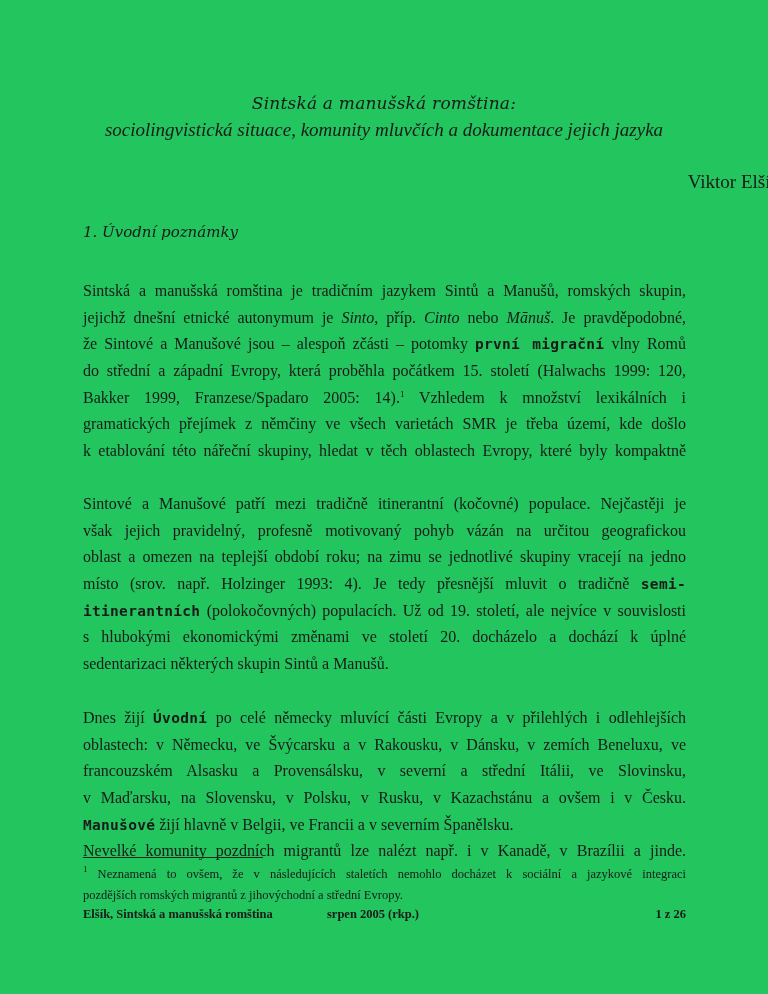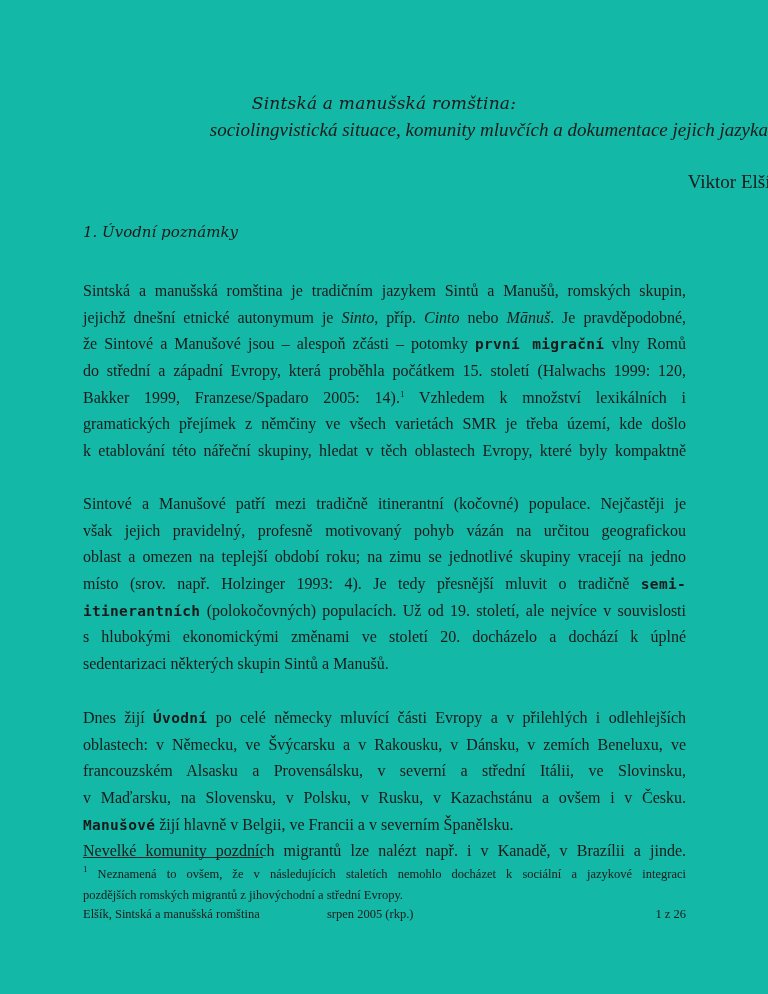--- a/index.html
+++ b/index.html
@@ -1,40 +1,40 @@
 <!DOCTYPE html>
 <html><head>
 <meta charset="utf-8">
 <style>
   html, body { margin: 0; padding: 0; background: #ffffff; }
   body { width: 768px; height: 994px; position: relative; overflow: hidden;
          font-family: "Liberation Serif", "DejaVu Serif", serif; color: #1a1a1a; }
-  .page { position: absolute; left: 0; top: 0; width: 768px; height: 994px; background: #14b8a6; }
+  .page { position: absolute; left: 0; top: 0; width: 768px; height: 994px; background: #22c55e; }
   .title { position: absolute; top: 93px; left: 0; width: 768px; text-align: center;
            font-family: "DejaVu Serif", serif; font-style: italic; font-size: 17px; letter-spacing: 0.2px; }
-  .subtitle { position: absolute; top: 119px; left: 0; width: 768px; text-align: right;
+  .subtitle { position: absolute; top: 119px; left: 0; width: 768px; text-align: center;
               font-style: italic; font-size: 19px; }
   .author { position: absolute; top: 171px; left: 12px; width: 768px; text-align: right; font-size: 19px; }
   .heading { position: absolute; top: 223px; left: 83px; font-family: "DejaVu Serif", serif;
              font-style: italic; font-size: 15px; }
   .body { position: absolute; left: 83px; width: 603px; font-size: 16px; line-height: 26.7px; }
   .body .ln { display: block; text-align: justify; text-align-last: justify; height: 26.7px; white-space: nowrap; }
   .body .ln.last { text-align-last: left; }
   .em { font-family: "DejaVu Sans Mono", monospace; font-weight: bold; font-size: 14.5px; letter-spacing: 0.3px; }
   .it { font-style: italic; }
   sup { font-size: 9px; vertical-align: 6px; line-height: 0; }
   .p1 { top: 278px; }
   .p2 { top: 491px; }
   .p3 { top: 705px; }
   .fn-rule { position: absolute; top: 857px; left: 83px; width: 180px; height: 0; border-top: 1px solid #222; }
   .footnote { position: absolute; top: 864px; left: 83px; width: 603px; font-size: 12.5px; line-height: 21px; }
   .footnote .ln { display: block; text-align: justify; text-align-last: justify; white-space: nowrap; }
   .footnote .ln.last { text-align-last: left; }
   .footer { position: absolute; top: 907px; left: 83px; width: 603px; font-size: 12.5px; height: 20px; }
-  .footer span { position: absolute; top: 0; }
+  .footer span { position: absolute; top: 0; font-weight: bold; }
   .f-left { left: 0; }
   .f-mid { left: 244px; text-align: right; }
   .f-right { right: 0; }
 </style>
 </head>
 <body>
 
 <div class="page">
   <div class="title">Sintská a manušská romština:</div>
   <div class="subtitle">sociolingvistická situace, komunity mluvčích a dokumentace jejich jazyka</div>

